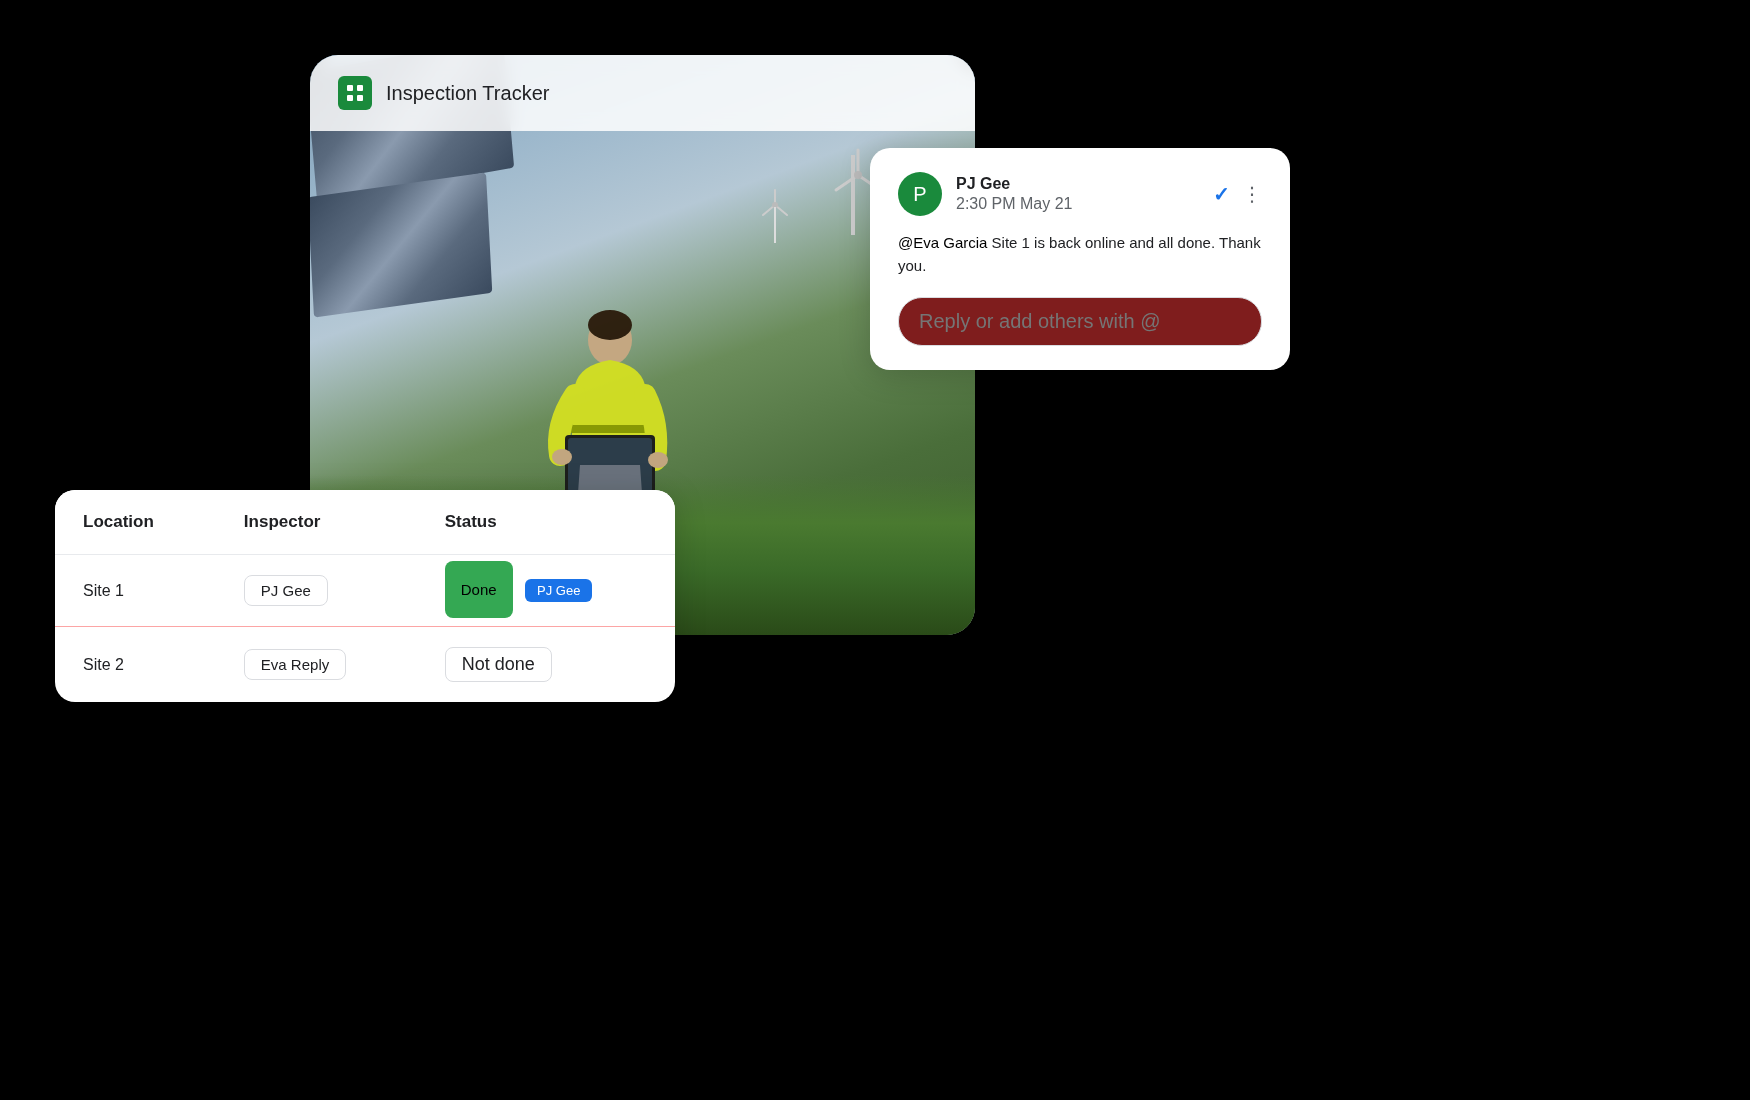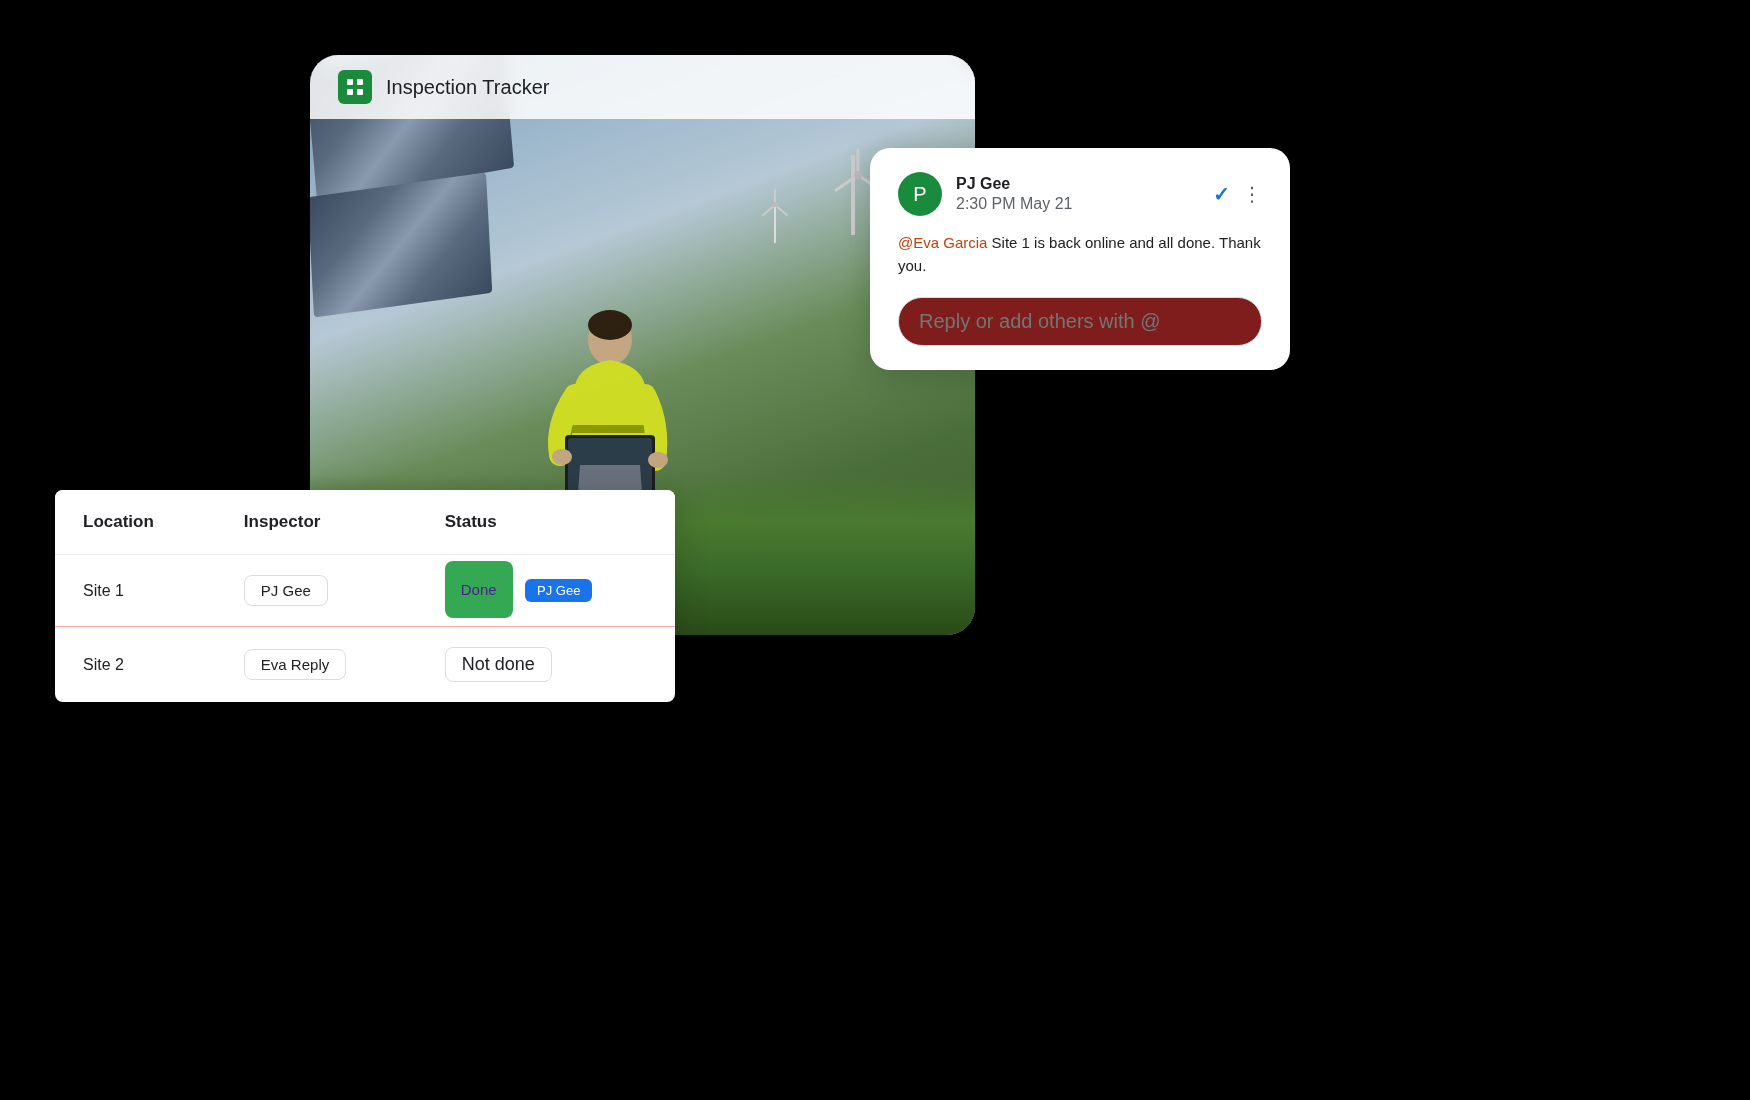--- a/index.html
+++ b/index.html
@@ -28,21 +28,21 @@
       height: 580px;
       border-radius: 28px;
       overflow: hidden;
       background: #c8d8e8;
       box-shadow: 0 8px 40px rgba(0,0,0,0.35);
     }
 
     .app-card-header {
       position: absolute;
       top: 0; left: 0; right: 0;
-      height: 64px;
+      height: 76px;
       background: rgba(255,255,255,0.85);
       backdrop-filter: blur(8px);
       display: flex;
       align-items: center;
       padding: 0 28px;
       gap: 14px;
       z-index: 2;
     }
 
     .app-icon {
@@ -198,42 +198,42 @@
     }
 
     .chat-message {
       font-size: 15px;
       color: #202124;
       line-height: 1.5;
       margin-bottom: 20px;
     }
 
     .chat-mention {
-      color: #c2410c;
+      color: #000000;
       font-weight: 500;
     }
 
     .chat-reply-input {
       border: 1.5px solid #dadce0;
       border-radius: 24px;
       padding: 12px 20px;
       font-size: 20px;
       color: #9aa0a6;
       background: #7f1d1d;
       width: 100%;
     }
 
     
     .table-card {
       position: absolute;
       top: 490px;
       left: 55px;
       width: 620px;
       background: white;
-      border-radius: 8px;
+      border-radius: 20px;
       box-shadow: 0 4px 32px rgba(0,0,0,0.18);
       overflow: hidden;
     }
 
     .data-table {
       width: 100%;
       border-collapse: collapse;
     }
 
     .data-table th {
@@ -262,21 +262,21 @@
       padding: 6px 16px;
       border-radius: 8px;
       border: 1.5px solid #dadce0;
       font-size: 15px;
       color: #202124;
       background: white;
     }
 
     .status-done {
       background: #34a853;
-      color: #4c1d95;
+      color: #000000;
       border: none;
       padding: 20px 16px;
       border-radius: 8px;
       font-size: 15px;
       font-weight: 500;
     }
 
     .status-notdone {
       display: inline-block;
       padding: 6px 16px;

